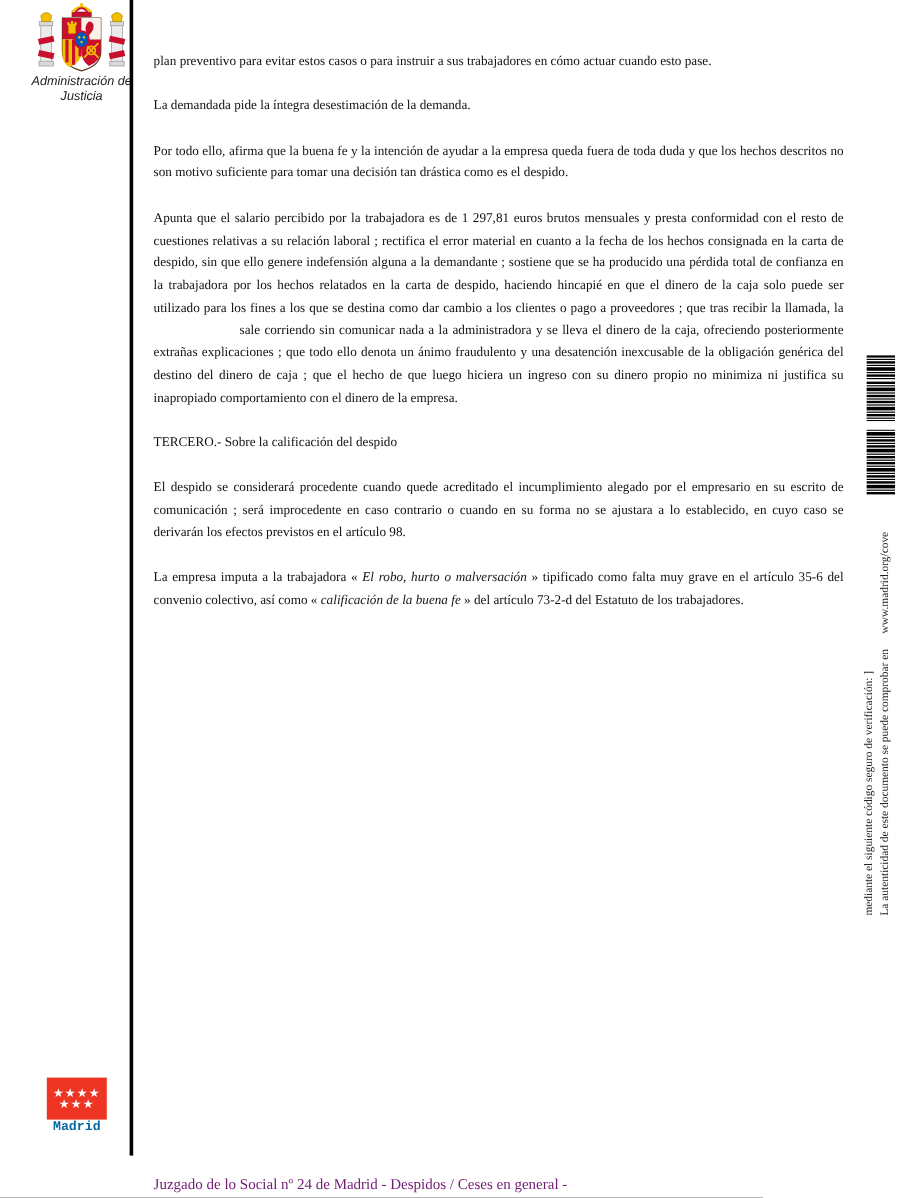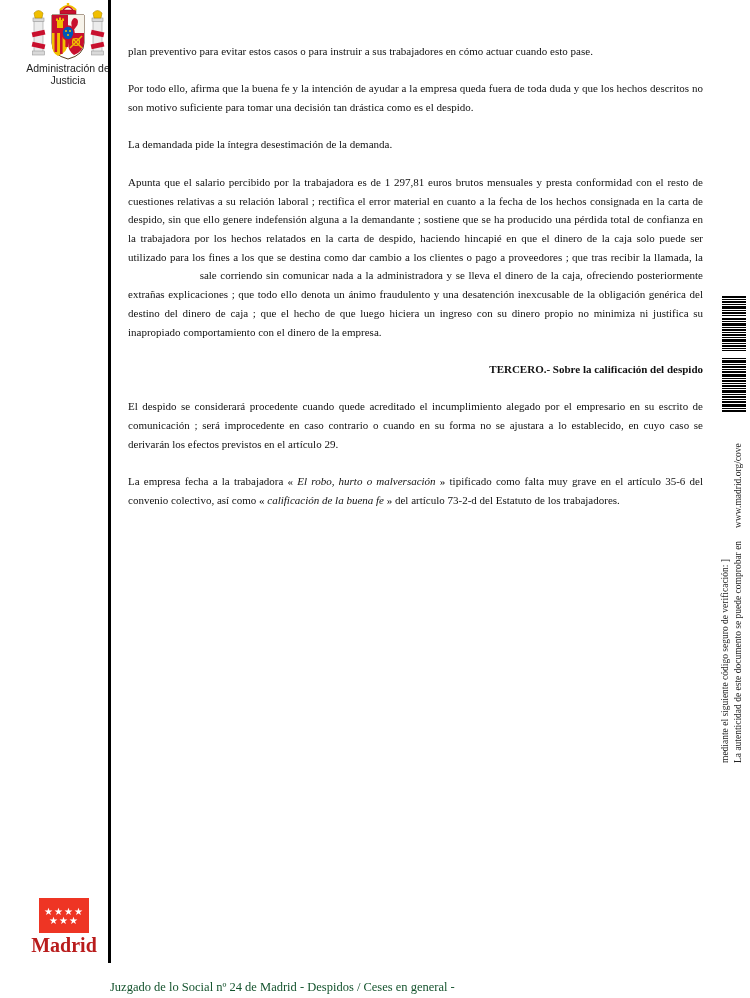--- a/index.html
+++ b/index.html
@@ -3,50 +3,50 @@
 <meta charset="utf-8">
 <style>
   html,body { margin:0; padding:0; background:#888; }
   .page {
     position:relative; width:750px; height:998px; margin:0 auto;
     background:#ffffff; overflow:hidden;
     font-family:"Liberation Serif", serif; color:#111;
   }
   
   .divider { position:absolute; left:108px; top:0; width:3px; height:963px; background:#000; }
-  .emblem-block { position:absolute; left:26px; top:3px; width:84px; text-align:center; }
+  .emblem-block { position:absolute; left:26px; top:3px; width:84px; text-align:center;font-style:italic; }
   .emblem-block svg { display:block; margin:0 auto; }
   .agency-label {
     margin-top:2px; font-family:"Liberation Sans", sans-serif;
     font-size:10.5px; line-height:11.5px; color:#222;
   }
   
   .madrid-flag {
     position:absolute; left:39px; top:898px; width:50px; height:35px;
     display:flex; flex-direction:column; justify-content:center; align-items:center;
   }
   .star-row { color:#fff; font-size:10px; line-height:9px; letter-spacing:1px; text-align:center; }
   .madrid-label {
     position:absolute; left:27px; top:934px; width:74px; text-align:center;
-    font-family:Liberation Serif, serif; font-weight:bold; font-size:20px; color:#b91c1c;
+    font-family:Liberation Mono, monospace; font-weight:bold; font-size:11px; color:#0369a1;
     white-space:nowrap;
   }
   
   .doc-body {
     position:absolute; left:128px; top:0; width:575px;
     font-size:11px; line-height:18.7px; text-align:justify;margin-top:36px;
   }
   .doc-body p { margin:18.7px 0 0 0; }
   .doc-body p.first { margin-top:6px; }
-  .doc-body p.heading { font-weight:bold; text-align:right; }
+  .doc-body p.heading { font-weight:normal; text-align:left; }
   .redacted-gap { display:inline-block; width:68px; height:1px; }
   
   .footer-line {
-    position:absolute; left:110px; top:980px; width:575px;
-    font-size:12.5px; line-height:15px; color:#14532d;
+    position:absolute; left:128px; top:980px; width:575px;
+    font-size:12.5px; line-height:15px; color:#701a75;
   }
   
   .barcode { position:absolute; left:722px; width:24px; height:55px; }
   .barcode-1 { top:296px; }
   .barcode-2 { top:358px; }
   .verify-wrap { position:absolute; left:719px; top:423px; width:29px; height:340px; }
   .verify-inner {
     position:absolute; left:0; top:340px; width:340px; height:28px;
     transform:rotate(-90deg); transform-origin:0 0;
     font-size:9.5px; line-height:13px; color:#222; white-space:nowrap;
@@ -116,26 +116,26 @@
         </g>
       </g>
     </svg>
     <div class="agency-label">Administración de Justicia</div>
   </div>
 
   <div class="divider"></div>
 
   <div class="doc-body">
     <p class="first">plan preventivo para evitar estos casos o para instruir a sus trabajadores en cómo actuar cuando esto pase.</p>
+    <p>La demandada pide la íntegra desestimación de la demanda.</p>
     <p>Por todo ello, afirma que la buena fe y la intención de ayudar a la empresa queda fuera de toda duda y que los hechos descritos no son motivo suficiente para tomar una decisión tan drástica como es el despido.</p>
-    <p>La demandada pide la íntegra desestimación de la demanda.</p>
     <p><span>Apunta que el salario percibido por la trabajadora es de 1 297,81 euros brutos mensuales y presta conformidad con el resto de cuestiones relativas a su relación laboral ; rectifica el error material en cuanto a la fecha de los hechos consignada en la carta de despido, sin que ello genere indefensión alguna a la demandante ; sostiene que se ha producido una pérdida total de confianza en la trabajadora por los hechos relatados en la carta de despido, haciendo hincapié en que el dinero de la caja solo puede ser utilizado para los fines a los que se destina como dar cambio a los clientes o pago a proveedores ; que tras recibir la llamada, la</span> <span class="redacted-gap"></span> <span>sale corriendo sin comunicar nada a la administradora y se lleva el dinero de la caja, ofreciendo posteriormente extrañas explicaciones ; que todo ello denota un ánimo fraudulento y una desatención inexcusable de la obligación genérica del destino del dinero de caja ; que el hecho de que luego hiciera un ingreso con su dinero propio no minimiza ni justifica su inapropiado comportamiento con el dinero de la empresa.</span></p>
     <p class="heading">TERCERO.- Sobre la calificación del despido</p>
-    <p>El despido se considerará procedente cuando quede acreditado el incumplimiento alegado por el empresario en su escrito de comunicación ; será improcedente en caso contrario o cuando en su forma no se ajustara a lo establecido, en cuyo caso se derivarán los efectos previstos en el artículo 29.</p>
-    <p><span>La empresa fecha a la trabajadora « </span><i>El robo, hurto o malversación</i><span> » tipificado como falta muy grave en el artículo 35-6 del convenio colectivo, así como « </span><i>calificación de la buena fe</i><span> » del artículo 73-2-d del Estatuto de los trabajadores.</span></p>
+    <p>El despido se considerará procedente cuando quede acreditado el incumplimiento alegado por el empresario en su escrito de comunicación ; será improcedente en caso contrario o cuando en su forma no se ajustara a lo establecido, en cuyo caso se derivarán los efectos previstos en el artículo 98.</p>
+    <p><span>La empresa imputa a la trabajadora « </span><i>El robo, hurto o malversación</i><span> » tipificado como falta muy grave en el artículo 35-6 del convenio colectivo, así como « </span><i>calificación de la buena fe</i><span> » del artículo 73-2-d del Estatuto de los trabajadores.</span></p>
   </div>
 
   <svg class="barcode barcode-1" viewBox="0 0 24 55" preserveAspectRatio="none">
     <g fill="#000">
       <rect x="0" y="0" width="24" height="2"></rect>
         <rect x="0" y="3" width="24" height="1"></rect>
       <rect x="0" y="5" width="24" height="2"></rect>
         <rect x="0" y="8" width="24" height="1"></rect>
       <rect x="0" y="10" width="24" height="3"></rect>
         <rect x="0" y="14" width="24" height="1"></rect>

